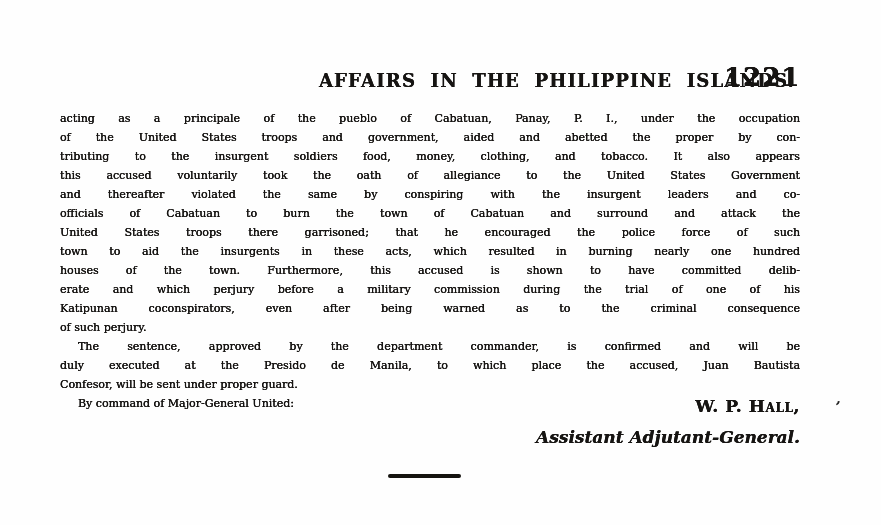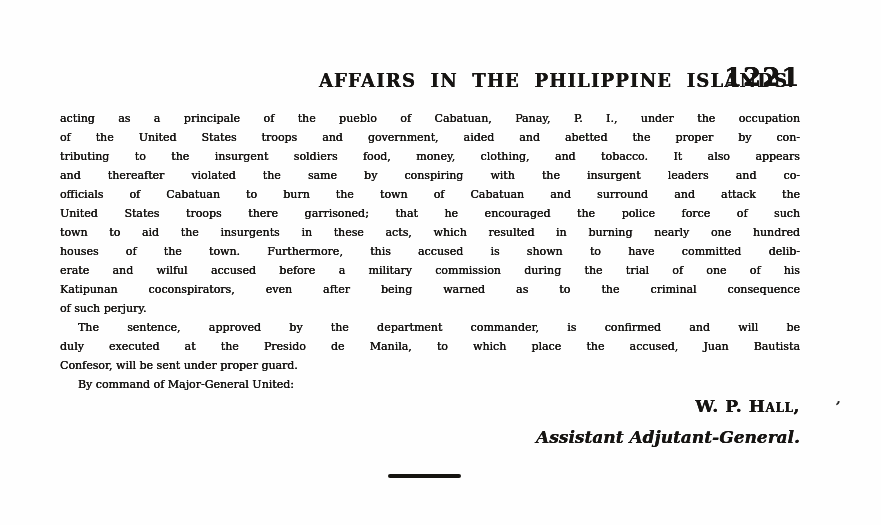--- a/index.html
+++ b/index.html
@@ -106,26 +106,27 @@
 
 <div class="page">
 
   <div class="running-head ink">AFFAIRS IN THE PHILIPPINE ISLANDS.</div>
   <div class="folio ink">1221</div>
 
   <div class="body-block ink">
     <div class="line">acting as a principale of the pueblo of Cabatuan, Panay, P. I., under the occupation</div>
     <div class="line">of the United States troops and government, aided and abetted the proper by con-</div>
     <div class="line">tributing to the insurgent soldiers food, money, clothing, and tobacco.  It also appears</div>
+    <div class="line">this accused voluntarily took the oath of allegiance to the United States Government</div>
     <div class="line">and thereafter violated the same by conspiring with the insurgent leaders and co-</div>
     <div class="line">officials of Cabatuan to burn the town of Cabatuan and surround and attack the</div>
     <div class="line">United States troops there garrisoned; that he encouraged the police force of such</div>
     <div class="line">town to aid the insurgents in these acts, which resulted in burning nearly one hundred</div>
     <div class="line">houses of the town.  Furthermore, this accused is shown to have committed delib-</div>
-    <div class="line">erate and wilful accused before a military commission during the trial of one of his</div>
+    <div class="line">erate and which perjury before a military commission during the trial of one of his</div>
     <div class="line">Katipunan coconspirators, even after being warned as to the criminal consequence</div>
     <div class="line short">of such perjury.</div>
     <div class="line indent">The sentence, approved by the department commander, is confirmed and will be</div>
     <div class="line">duly executed at the Presido de Manila, to which place the accused, Juan Bautista</div>
     <div class="line short">Confesor, will be sent under proper guard.</div>
     <div class="line short indent">By command of Major-General United:</div>
   </div>
 
   <div class="signature">
     <div class="sig-name ink">W. P. Hall,</div>

